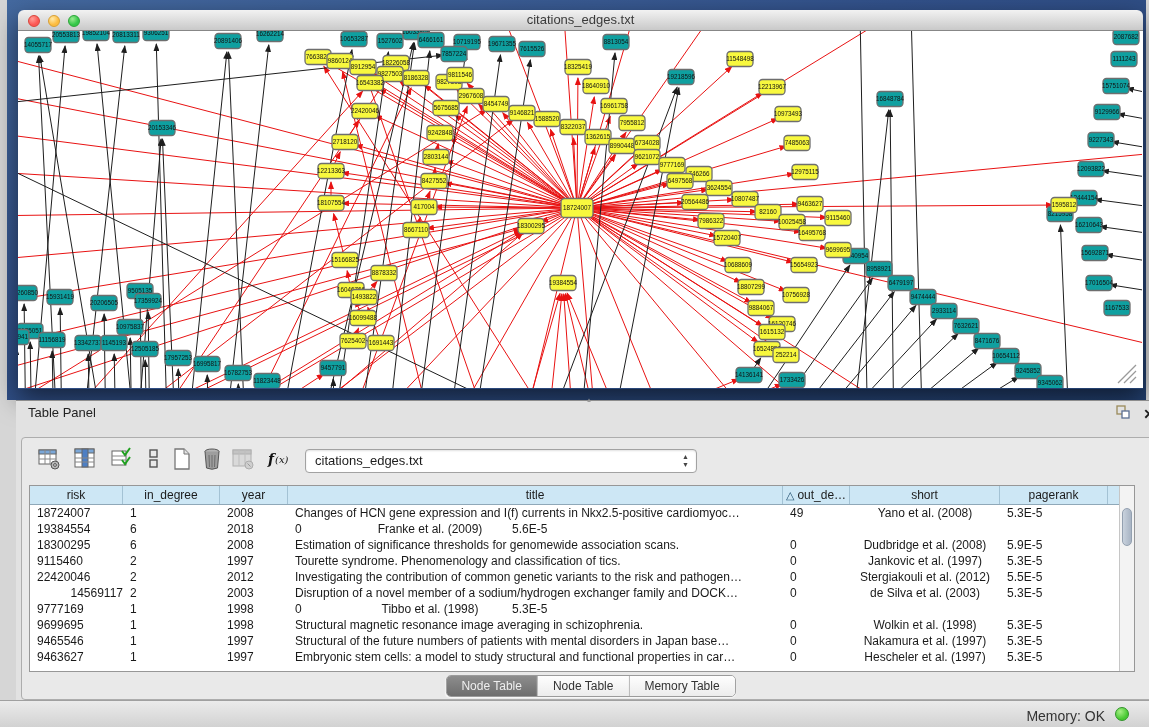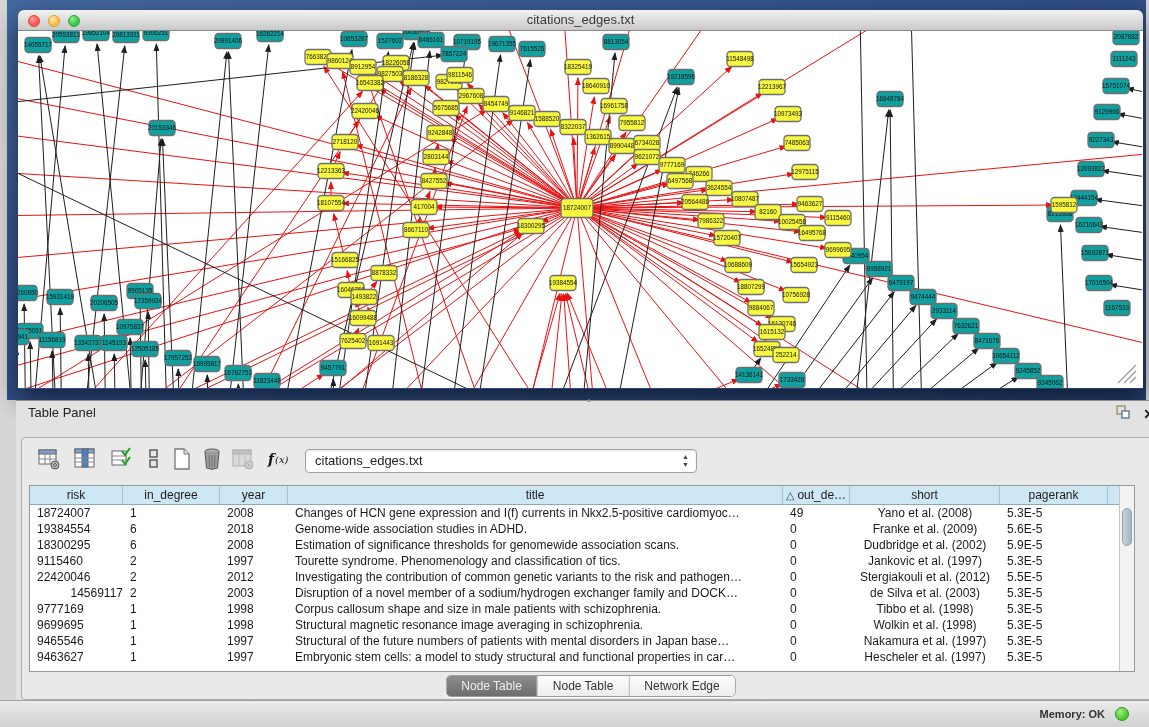--- a/index.html
+++ b/index.html
@@ -62,21 +62,21 @@
           border:1px solid #9b9b9b; border-radius:5px; overflow:hidden; background:#fdfdfd;
           box-shadow:0 1px 1px rgba(255,255,255,.7); }
   .tab { font-size:12px; line-height:21px; padding:0 15px; color:#333; background:linear-gradient(#fefefe,#ececec);
          border-left:1px solid #b8b8b8; cursor:default; }
   .tab:first-child { border-left:none; }
   .tab.selected { background:linear-gradient(#8d8d8d,#6e6e6e); color:#efefef; }
 
   
   .statusbar { position:absolute; left:0; top:700px; width:1149px; height:27px;
                background:linear-gradient(#ebebeb,#d2d2d2); border-top:1px solid #a0a0a0; }
-  .memory { position:absolute; right:44px; top:7px; font-size:11px; color:#333;font-weight:bold; }
+  .memory { position:absolute; right:44px; top:7px; font-size:14px; color:#333; }
   .mem-dot { position:absolute; right:20px; top:6px; width:14px; height:14px; border-radius:50%;
              background:radial-gradient(circle at 35% 30%,#a5ef84,#47c832 65%); border:1px solid #2f9427; }
   .xglyph { font-size:14px; font-weight:bold; color:#1a1a1a; line-height:16px; }
 </style>
 </head>
 <body>
 
 <div class="desktop">
   <div class="graph-window">
     <div class="titlebar">
@@ -930,32 +930,31 @@
               <div class="td" style="width: 68px;">2008</div>
               <div class="td" style="width: 495px;">Changes of HCN gene expression and I(f) currents in Nkx2.5-positive cardiomyoc…</div>
               <div class="td" style="width: 67px;">49</div>
               <div class="td center" style="width: 150px;">Yano et al. (2008)</div>
               <div class="td" style="width: 108px;">5.3E-5</div>
             </div>
             <div class="tr">
               <div class="td" style="width: 93px;">19384554</div>
               <div class="td" style="width: 97px;">6</div>
               <div class="td" style="width: 68px;">2018</div>
-              <div class="td" style="width: 495px;">Genome-wide association studies in ADHD.</div>
               <div class="td" style="width: 67px;">0</div>
               <div class="td center" style="width: 150px;">Franke et al. (2009)</div>
               <div class="td" style="width: 108px;">5.6E-5</div>
             </div>
             <div class="tr">
               <div class="td" style="width: 93px;">18300295</div>
               <div class="td" style="width: 97px;">6</div>
               <div class="td" style="width: 68px;">2008</div>
               <div class="td" style="width: 495px;">Estimation of significance thresholds for genomewide association scans.</div>
               <div class="td" style="width: 67px;">0</div>
-              <div class="td center" style="width: 150px;">Dudbridge et al. (2002)</div>
+              <div class="td center" style="width: 150px;">Dudbridge et al. (2008)</div>
               <div class="td" style="width: 108px;">5.9E-5</div>
             </div>
             <div class="tr">
               <div class="td" style="width: 93px;">9115460</div>
               <div class="td" style="width: 97px;">2</div>
               <div class="td" style="width: 68px;">1997</div>
               <div class="td" style="width: 495px;">Tourette syndrome. Phenomenology and classification of tics.</div>
               <div class="td" style="width: 67px;">0</div>
               <div class="td center" style="width: 150px;">Jankovic et al. (1997)</div>
               <div class="td" style="width: 108px;">5.3E-5</div>
@@ -975,21 +974,20 @@
               <div class="td" style="width: 68px;">2003</div>
               <div class="td" style="width: 495px;">Disruption of a novel member of a sodium/hydrogen exchanger family and DOCK…</div>
               <div class="td" style="width: 67px;">0</div>
               <div class="td center" style="width: 150px;">de Silva et al. (2003)</div>
               <div class="td" style="width: 108px;">5.3E-5</div>
             </div>
             <div class="tr">
               <div class="td" style="width: 93px;">9777169</div>
               <div class="td" style="width: 97px;">1</div>
               <div class="td" style="width: 68px;">1998</div>
-              <div class="td" style="width: 495px;">Corpus callosum shape and size in male patients with schizophrenia.</div>
               <div class="td" style="width: 67px;">0</div>
               <div class="td center" style="width: 150px;">Tibbo et al. (1998)</div>
               <div class="td" style="width: 108px;">5.3E-5</div>
             </div>
             <div class="tr">
               <div class="td" style="width: 93px;">9699695</div>
               <div class="td" style="width: 97px;">1</div>
               <div class="td" style="width: 68px;">1998</div>
               <div class="td" style="width: 495px;">Structural magnetic resonance image averaging in schizophrenia.</div>
               <div class="td" style="width: 67px;">0</div>
@@ -1017,21 +1015,21 @@
           </div>
       </div>
       <div class="vscroll">
         <div class="vthumb"></div>
       </div>
     </div>
 
     <div class="tabs" id="tabs">
         <span class="tab selected">Node Table</span>
         <span class="tab">Node Table</span>
-        <span class="tab">Network Edge</span>
+        <span class="tab">Memory Table</span>
       </div>
   </div>
 </div>
 
 <div class="statusbar">
   <span class="memory">Memory: OK</span>
   <span class="mem-dot"></span>
 </div>
 
 </body></html>

